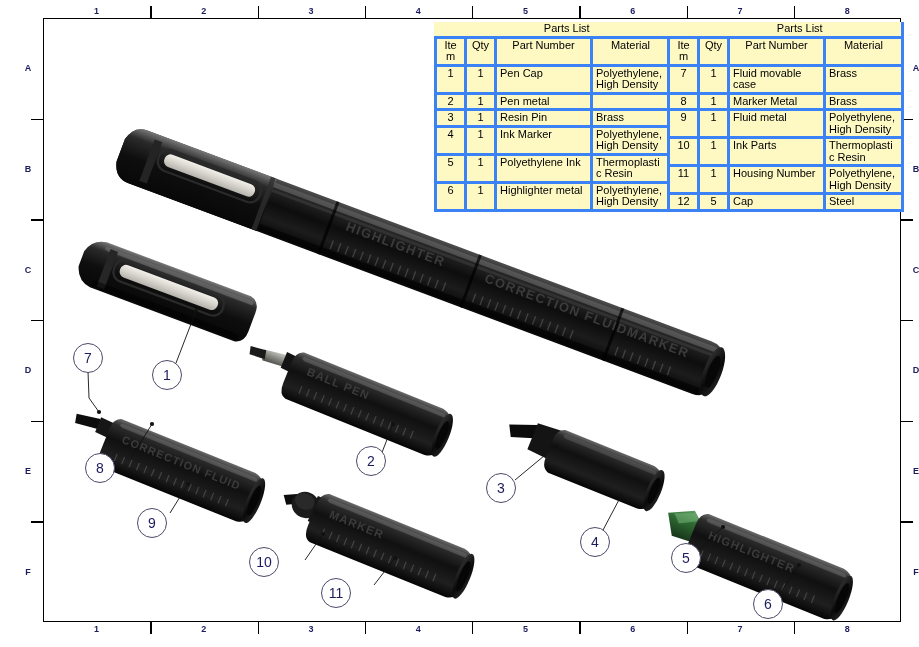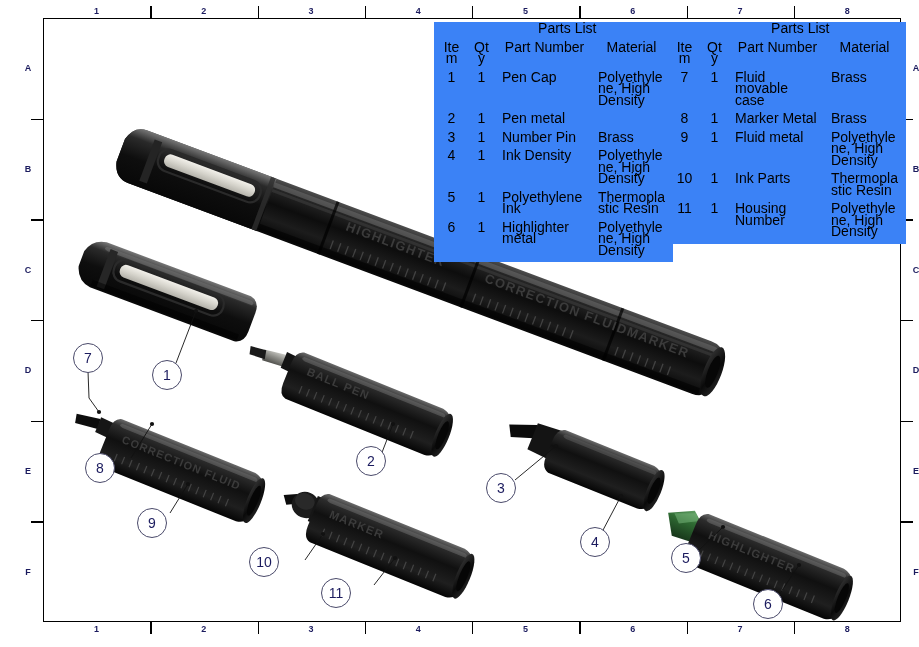--- a/index.html
+++ b/index.html
@@ -35,27 +35,27 @@
     color: #1b1b5e;
     text-align: center;
     line-height: 10px;
     width: 14px;
   }
 
   
   .parts-table {
     position: absolute;
     border-collapse: collapse;
-    background: #3b82f6;
-    font-size: 14px;
+    background: #fef9c3;
+    font-size: 11px;
     color: #000;
     table-layout: fixed;
   }
   .parts-table td, .parts-table th {
-    border: 5px solid #3b82f6;
+    border: 3px solid #3b82f6;
     padding: 1px 3px;
     vertical-align: top;
     font-weight: normal;
     line-height: 11.5px;
     overflow-wrap: break-word;
     word-break: break-word;
   }
   .parts-table .title-cell {
     text-align: center;
     border-left: none;
@@ -501,27 +501,27 @@
         </tr>
         <tr>
           <td class="c-item">2</td>
           <td class="c-qty">1</td>
           <td>Pen metal</td>
           <td></td>
         </tr>
         <tr>
           <td class="c-item">3</td>
           <td class="c-qty">1</td>
-          <td>Number Pin</td>
+          <td>Resin Pin</td>
           <td>Brass</td>
         </tr>
         <tr>
           <td class="c-item">4</td>
           <td class="c-qty">1</td>
-          <td>Ink Density</td>
+          <td>Ink Marker</td>
           <td>Polyethylene, High Density</td>
         </tr>
         <tr>
           <td class="c-item">5</td>
           <td class="c-qty">1</td>
           <td>Polyethylene Ink</td>
           <td>Thermoplastic Resin</td>
         </tr>
         <tr>
           <td class="c-item">6</td>
@@ -575,16 +575,22 @@
           <td class="c-qty">1</td>
           <td>Ink Parts</td>
           <td>Thermoplastic Resin</td>
         </tr>
         <tr>
           <td class="c-item">11</td>
           <td class="c-qty">1</td>
           <td>Housing Number</td>
           <td>Polyethylene, High Density</td>
         </tr>
+        <tr>
+          <td class="c-item">12</td>
+          <td class="c-qty">5</td>
+          <td>Cap</td>
+          <td>Steel</td>
+        </tr>
       </tbody>
   </table>
 
 </div>
 
 </body></html>

